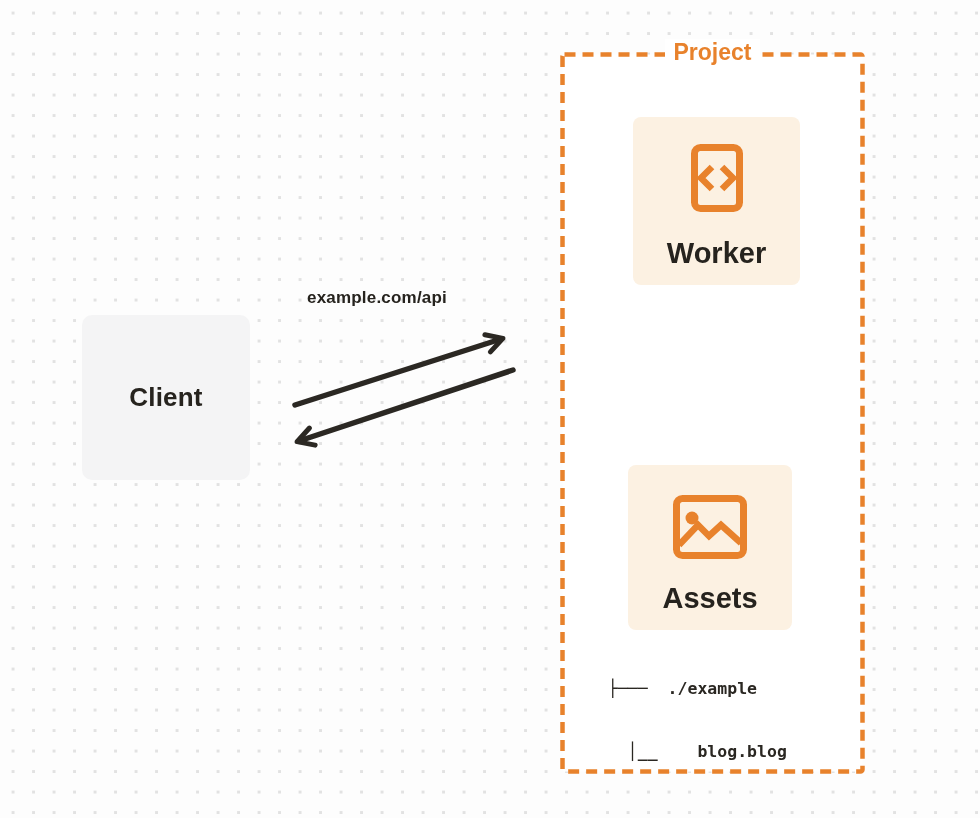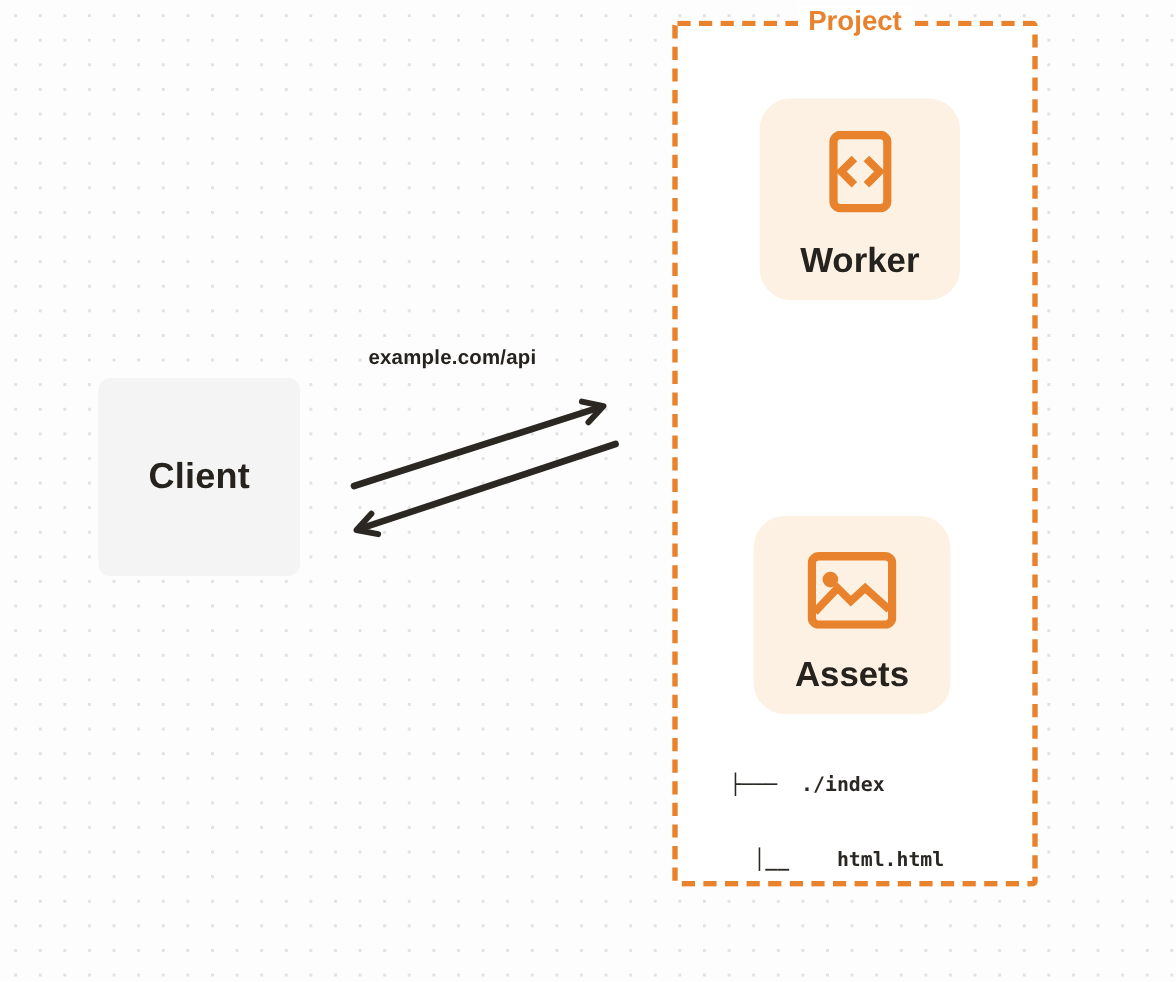--- a/index.html
+++ b/index.html
@@ -22,21 +22,21 @@
   
   .client-box {
     position: absolute;
     left: 82px; top: 315px;
     width: 168px; height: 165px;
     background: #f4f4f5;
     border-radius: 10px;
     display: flex; align-items: center; justify-content: center;
   }
   .client-box .node-label {
-    font-size: 30px; font-weight: bold; letter-spacing: 0.2px; text-align: center;
+    font-size: 26px; font-weight: bold; letter-spacing: 0.2px; text-align: center;
   }
 
   
   .request-label {
     position: absolute;
     left: 307px; top: 288px;
     font-size: 17px; font-weight: bold;
     color: #26231e;
     letter-spacing: 0.2px;
   }
@@ -44,40 +44,40 @@
   
   .arrows {
     position: absolute; left: 0; top: 0;
     width: 980px; height: 818px;
     pointer-events: none;
   }
 
   
   .project {
     position: absolute;
-    left: 560px; top: 17px;
+    left: 560px; top: 52px;
     width: 305px; height: 722px;
   }
   .project-border { position: absolute; left: 0; top: 0; }
   .project-label {
     position: absolute;
     top: -13px; left: 50%;
     transform: translateX(-50%);
     background: #ffffff;
     padding: 0 9px;
     font-size: 23px; font-weight: bold;
     color: #e8822c;
     line-height: 26px;
     white-space: nowrap;
   }
 
   .card {
     position: absolute;
     background: #fcf1e2;
-    border-radius: 26px;
+    border-radius: 8px;
     display: flex;
     flex-direction: column;
     align-items: center;
   }
   .card.worker { left: 73px; top: 65px; width: 167px; height: 168px; padding-top: 27px; }
   .card.assets { left: 68px; top: 413px; width: 164px; height: 165px; padding-top: 30px; }
   .card .node-label {
     font-size: 29px; font-weight: bold; color: #26231e;
     line-height: 30px;
   }
@@ -135,19 +135,19 @@
     <div class="card assets">
       <svg width="74" height="64" viewBox="0 0 74 64" xmlns="http://www.w3.org/2000/svg">
         <rect x="3.5" y="3.5" width="67" height="57" rx="6" fill="none" stroke="#e8822c" stroke-width="7"></rect>
         <circle cx="19" cy="23" r="6.5" fill="#e8822c"></circle>
         <path d="M6,50 L25,30 L36,41 L48,30 L68,48" fill="none" stroke="#e8822c" stroke-width="6.5" stroke-linecap="butt" stroke-linejoin="miter"></path>
       </svg>
       <span class="node-label">Assets</span>
     </div>
 
     <div class="file-tree">
-      <div>├───  ./index</div>
-      <div>  │__    html.html</div>
+      <div>├───  ./example</div>
+      <div>  │__    blog.blog</div>
       
     </div>
   </div>
 
 </div>
 
 </body></html>

